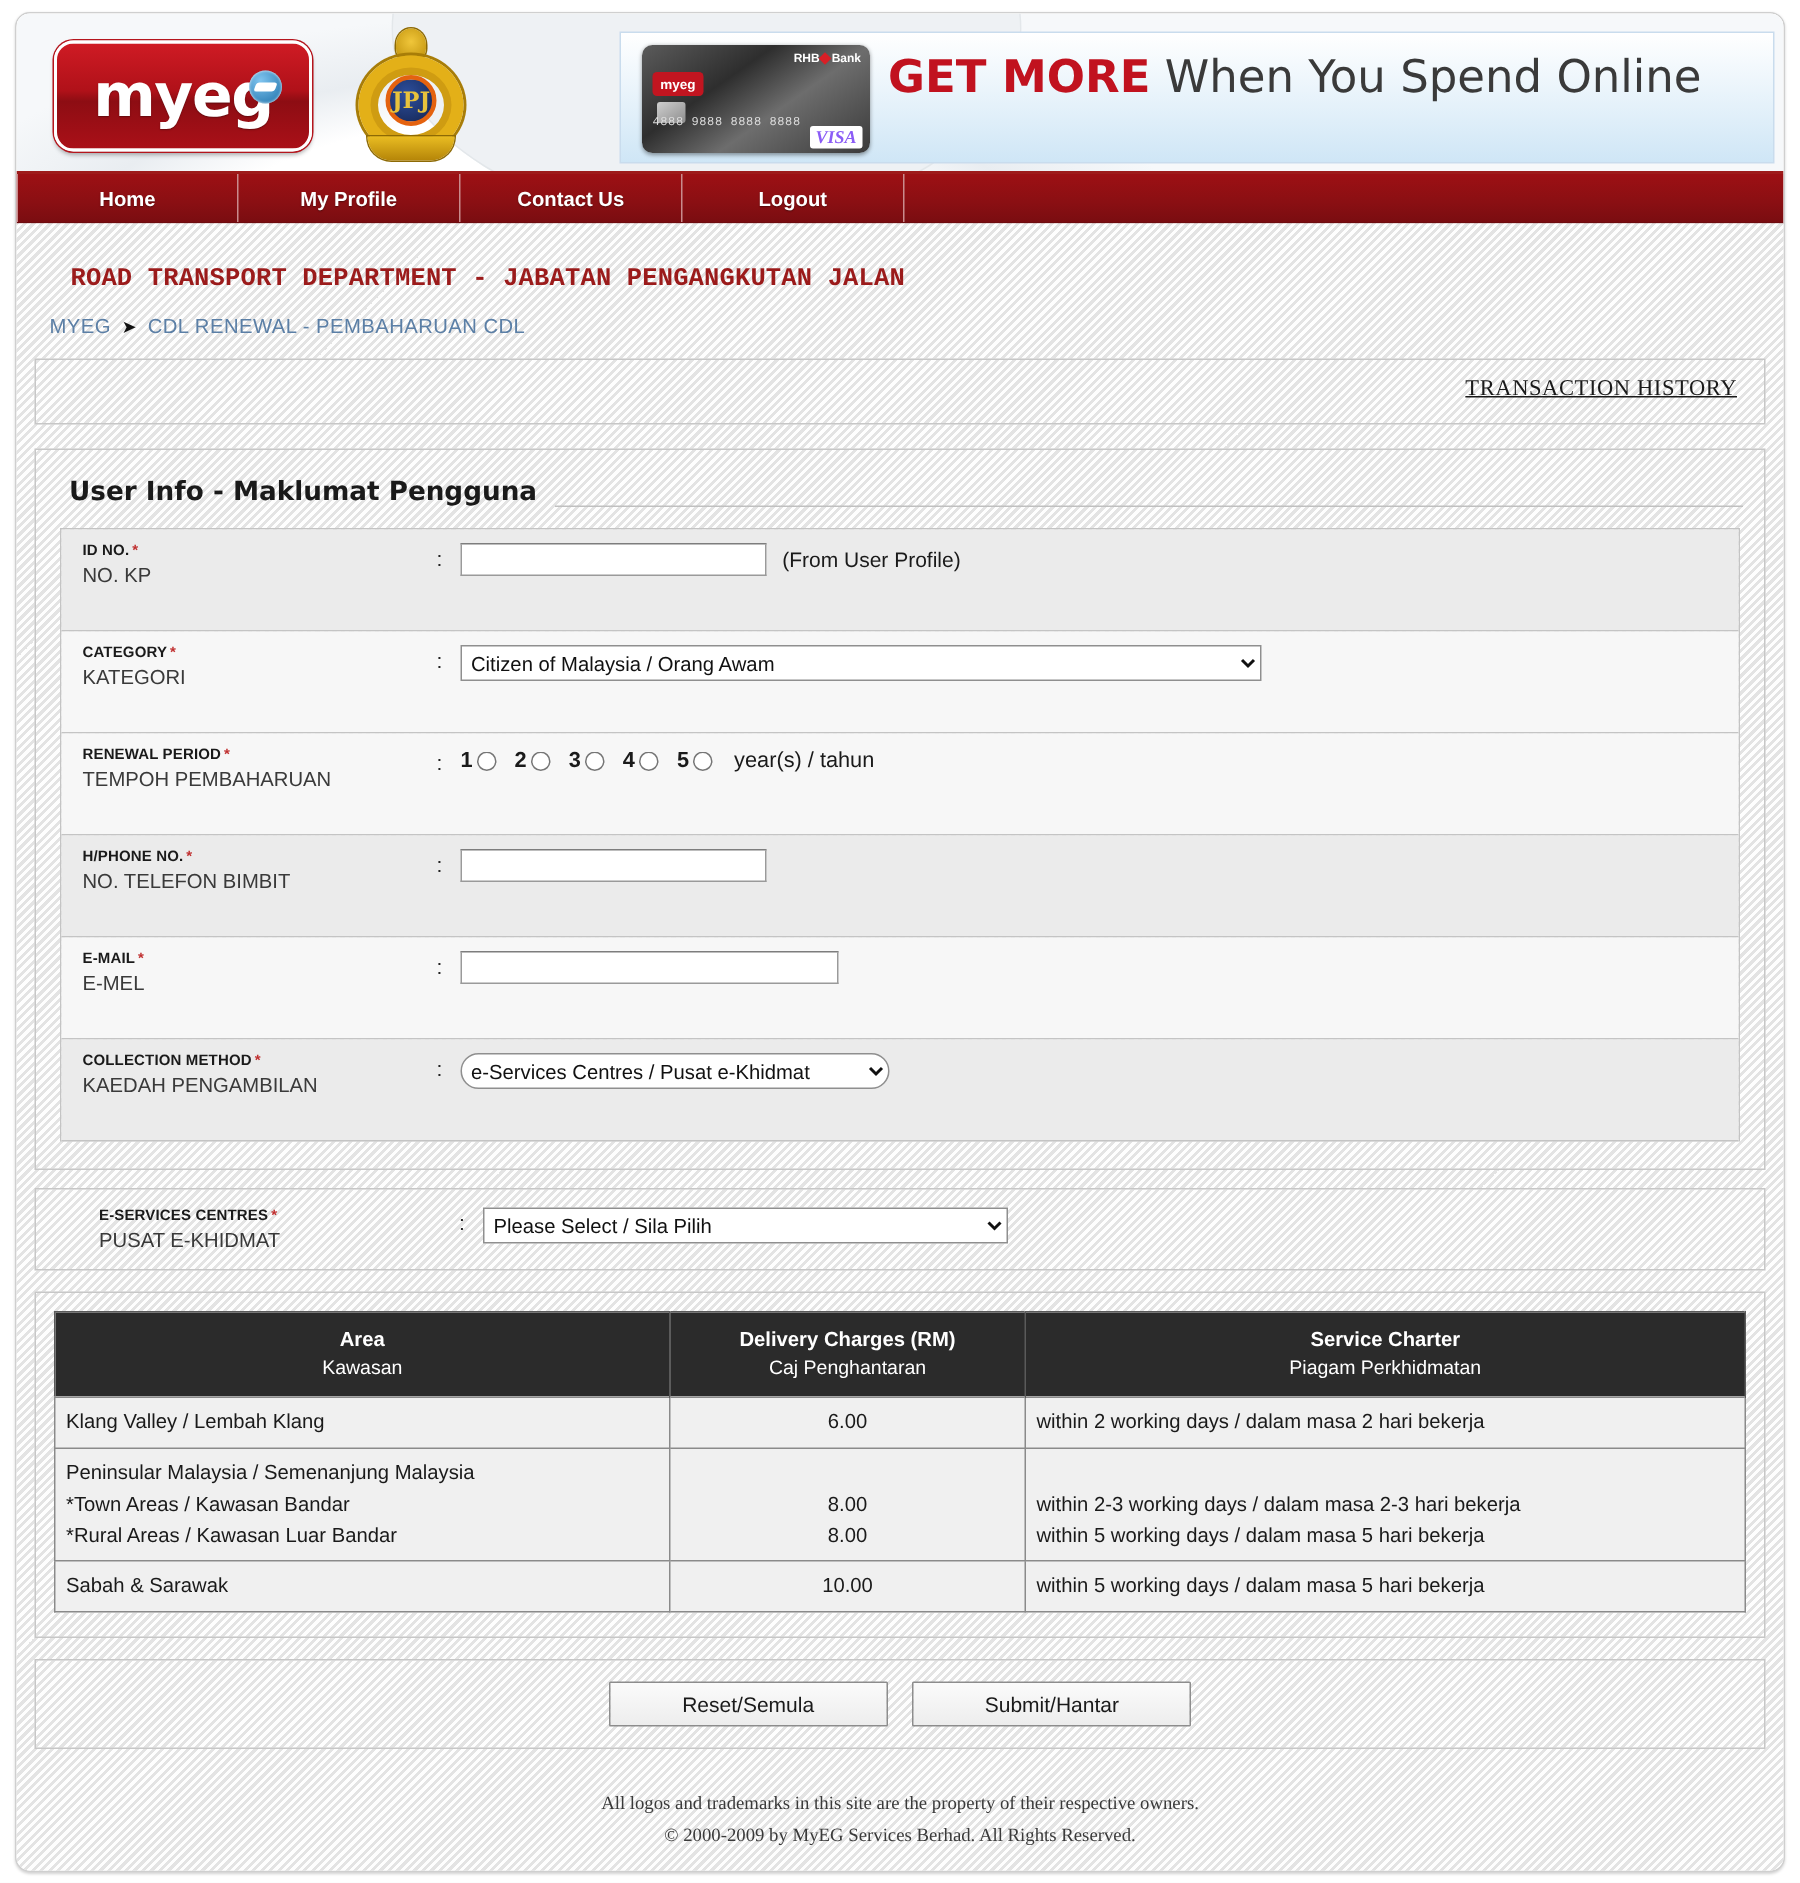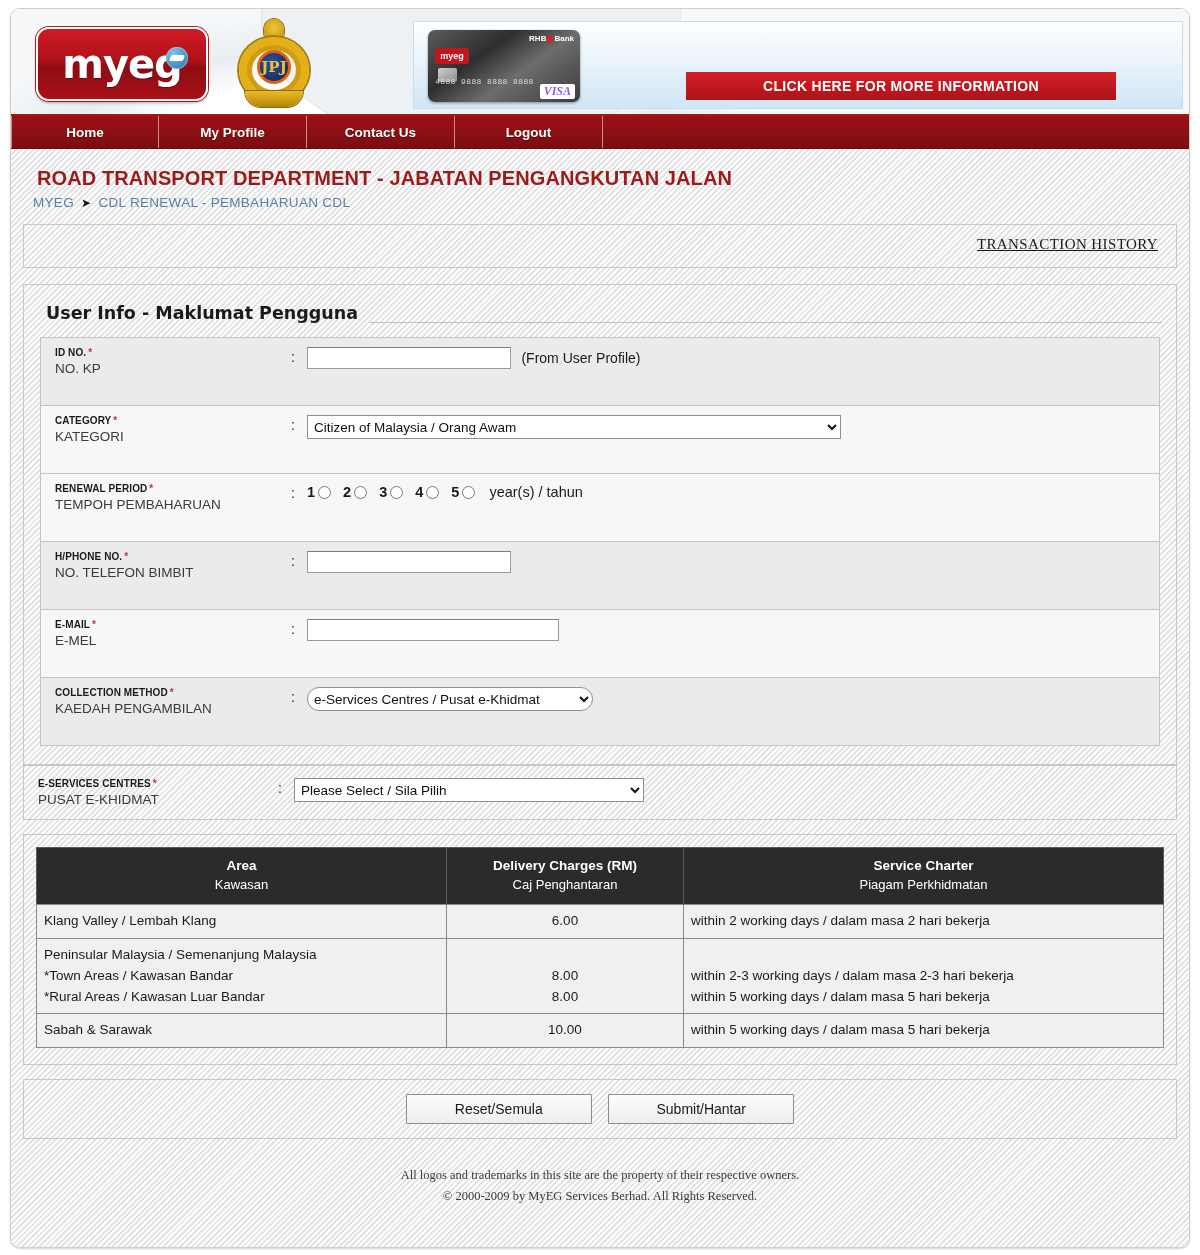--- a/index.html
+++ b/index.html
@@ -275,26 +275,26 @@
        rgba(255,255,255,0.95) 0px,
        rgba(255,255,255,0.95) 2px,
        rgba(214,214,214,0.55) 2px,
        rgba(214,214,214,0.55) 4px);
     padding: 0 0 6px 0;
     min-height: 1100px;
   }
 
   .title-block { padding: 14px 0 6px 22px; }
   .page-title {
-    font-family: Liberation Sans, sans-serif;
-    font-size: 20px;
+    font-family: Liberation Mono, monospace;
+    font-size: 17px;
     font-weight: 700;
     color: #9b1b1b;
     letter-spacing: .1px;
-    margin: 4px;
+    margin: 14px;
   }
   .breadcrumb {
     margin-top: 5px;
     font-size: 13.5px;
     color: #5b7fa6;
     letter-spacing: .3px;
   }
   .breadcrumb .arrow { color:#111111; font-size: 12px; padding: 0 3px; }
 
   .panel {
@@ -431,22 +431,22 @@
     padding-top: 1px;
   }
   .radio-line .num { font-weight: 700; padding-right: 2px; }
   .radio-line input[type=radio] {
     margin: 0 12px 0 1px;
     width: 13px; height: 13px;
   }
   .radio-line .suffix { padding-left: 2px; }
 
   .panel-esc {
-    margin: 0 12px 0 12px;
-    padding: 12px 14px 12px 0;
+    margin: 12px 12px 0 12px;
+    padding: 12px 14px 12px 28px;
   }
   .esc-row { display: flex; align-items: flex-start; }
   .esc-row .lbl { width: 254px; }
 
   
   .panel-charges {
     margin: 14px 12px 0 12px;
     padding: 12px 12px 16px 12px;
   }
   table.charges {
@@ -538,21 +538,23 @@
       <div class="banner">
         <div class="card">
           <span class="rhb">
             <span>RHB</span><span class="dia"></span><span>Bank</span>
           </span>
           <span class="minilogo">myeg</span>
           <span class="chip"></span>
           <span class="num">4888 9888 8888 8888</span>
           <span class="visa">VISA</span>
         </div>
-        <div class="cta">CLICK HERE FOR MORE INFORMATION</div>
+        <div class="headline">
+          <span class="b1">GET MORE</span><span class="b2"> When You Spend Online</span>
+        </div>
       </div>
     </div>
 
     <div class="navbar">
       <div class="nav-item">Home</div>
       <div class="nav-item">My Profile</div>
       <div class="nav-item">Contact Us</div>
       <div class="nav-item">Logout</div>
     </div>
 

